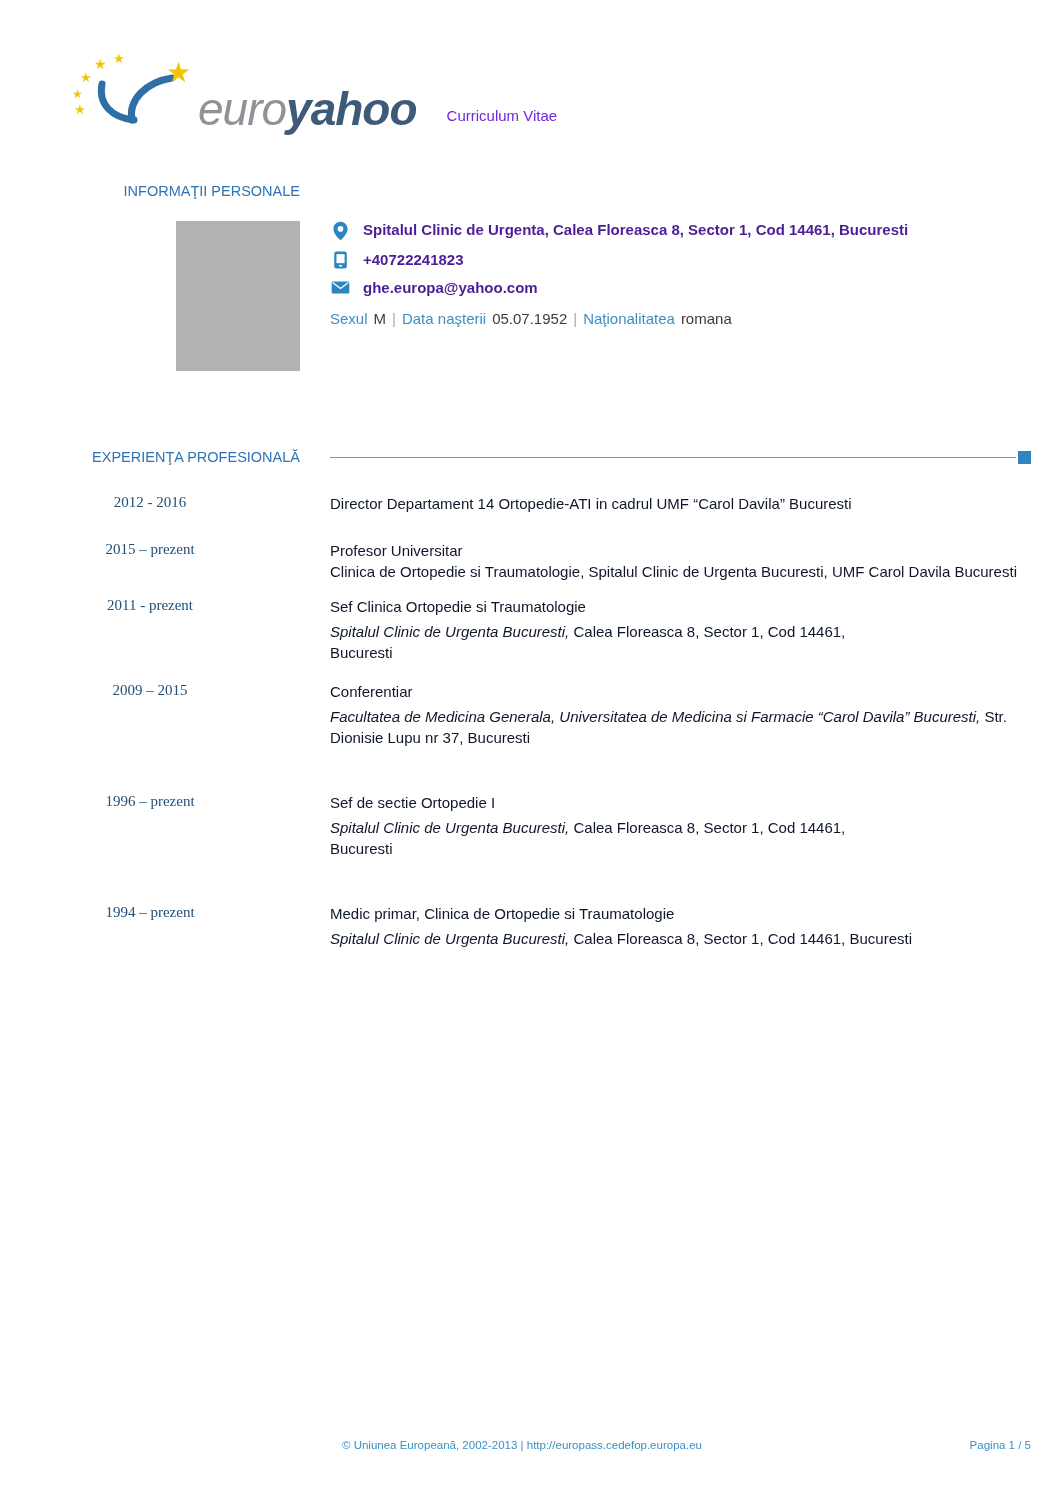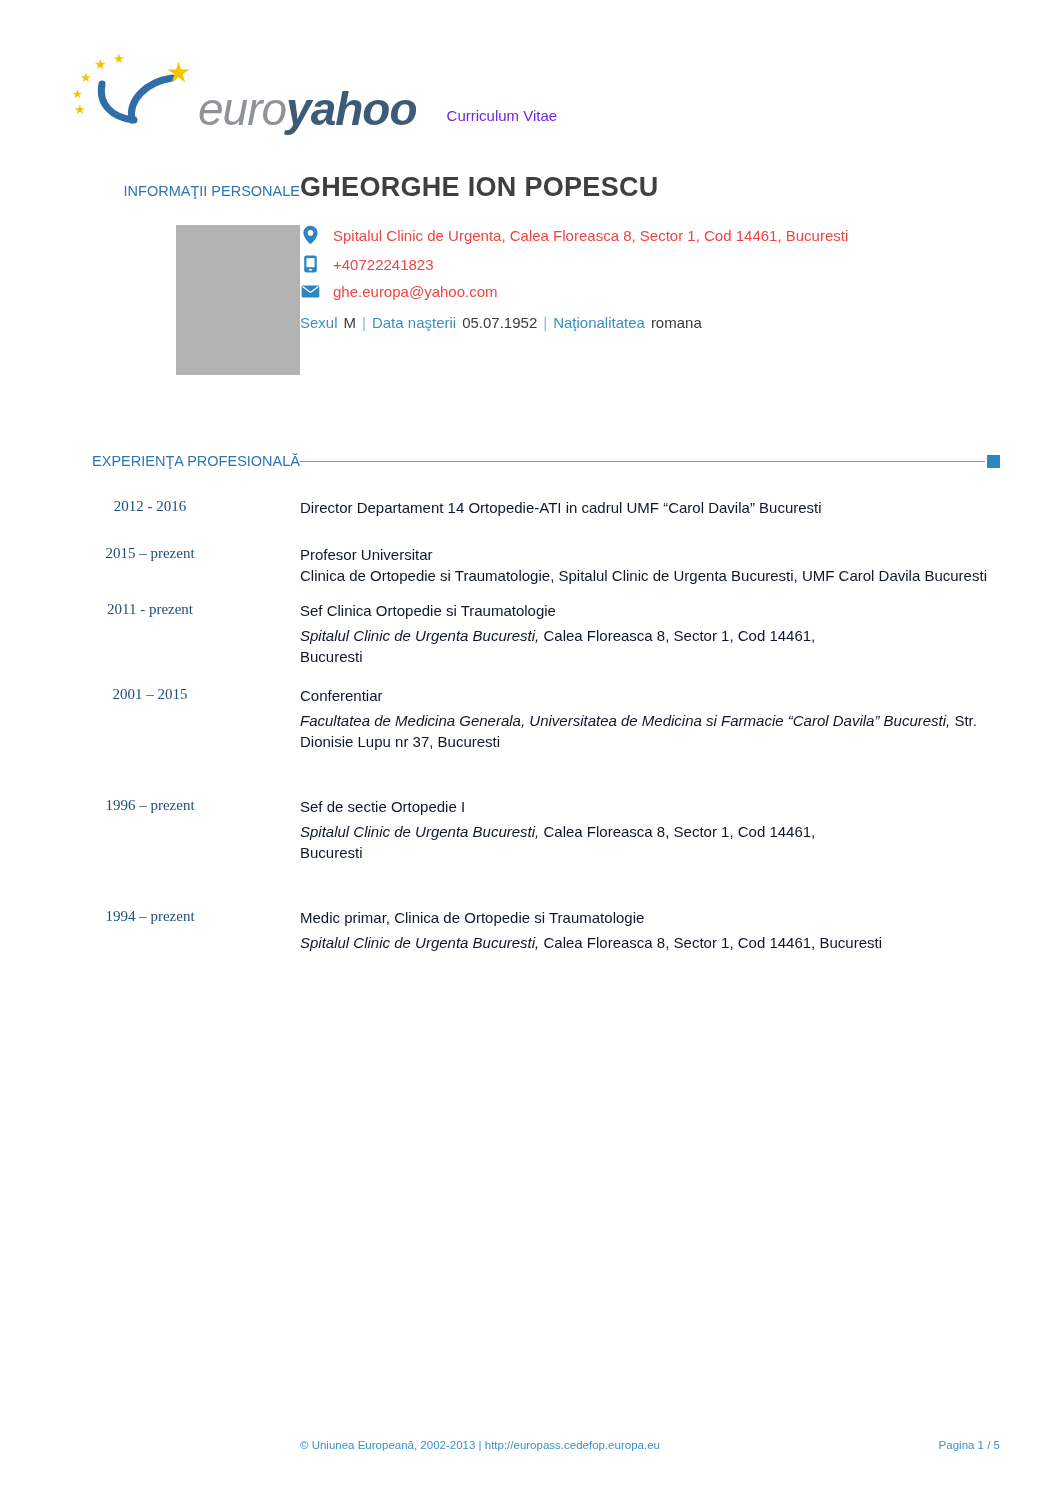--- a/index.html
+++ b/index.html
@@ -20,33 +20,34 @@
   .logo-mark { display: block; }
   .logo-text { font-size: 46px; font-style: italic; line-height: 1; margin-left: -14px; padding-bottom: 4px; letter-spacing: -1px; }
   .logo-euro { color: #8f9296; font-weight: 400; }
   .logo-pass { color: #3d5a78; font-weight: 700; }
   .cv-subtitle { margin-left: 30px; font-size: 15px; color: #6d28d9; padding-bottom: 12px; }
 
   
   .section {
     display: grid;
     grid-template-columns: 300px 1fr;
-    padding-right: 58px;
+    column-gap: 30px;
+    padding-right: 27px;
   }
   .left-label { text-align: right; color: #2e74b5; font-size: 14.5px; }
 
   
   .name-row { margin-top: 36px; }
   .name-row .left-label { padding-top: 11px; }
   h1.name { font-size: 27px; font-weight: 700; color: #3f3f3f; margin: 0; letter-spacing: 0.3px; }
 
   .photo-row { margin-top: 22px; }
   .photo { width: 124px; height: 150px; background: #b3b3b3; margin-left: auto; }
 
-  .contact-line { display: flex; align-items: center; gap: 13px; margin-bottom: 10px; font-size: 15px; color: #ef4444; }
+  .contact-line { display: flex; gap: 13px; margin-bottom: 10px; font-size: 15px; color: #4c1d95; font-weight: bold; }
   .contact-line .ic { width: 20px; display: flex; justify-content: center; align-items: center; }
 
   .meta { margin-top: 14px; font-size: 15px; color: #3c3c3c; }
   .meta span { margin-right: 6px; }
   .meta .lbl { color: #3a90c5; }
   .meta .sep { color: #85b9dc; }
 
   
   .exp-head { margin-top: 78px; align-items: center; }
   .exp-rule-wrap { display: flex; align-items: center; }
@@ -59,21 +60,21 @@
   .entry .org { margin-top: 4px; }
   .it { font-style: italic; }
   .org-line2 { display: block; }
 
   .mb-a { margin-bottom: 26px; }
   .mb-b { margin-bottom: 14px; }
   .mb-c { margin-bottom: 18px; }
   .mb-d { margin-bottom: 44px; }
 
   
-  .footer { position: absolute; left: 0; right: 0; bottom: 46px; }
+  .footer { position: absolute; left: 12px; right: 0; bottom: 46px; }
   .footer-inner { display: flex; justify-content: space-between; align-items: baseline; font-size: 11.5px; color: #3a90c5; }
 </style>
 </head>
 <body>
 
 <div class="page">
 
   <div class="header">
     <svg class="logo-mark" viewBox="0 0 140 84" width="140" height="84" aria-hidden="true">
       <path d="M30 32 C26 52 40 66 62 68" stroke="#2f6fa7" stroke-width="7" fill="none" stroke-linecap="round"></path>
@@ -84,21 +85,20 @@
       <text x="22" y="17" font-size="14" fill="#f2c500">★</text>
       <text x="41" y="11" font-size="13" fill="#f2c500">★</text>
       <text x="94" y="30" font-size="28" fill="#f2c500">★</text>
     </svg>
     <div class="logo-text"><span class="logo-euro">euro</span><span class="logo-pass">yahoo</span></div>
     <div class="cv-subtitle">Curriculum Vitae</div>
   </div>
 
   <div class="section name-row">
     <div class="left-label">INFORMAŢII PERSONALE</div>
-    <h1 class="name">GHEORGHE ION POPESCU</h1>
   </div>
 
   <div class="section photo-row">
     <div>
       <div class="photo"></div>
     </div>
     <div>
       <div class="contact-line">
         <span class="ic">
           <svg width="17" height="20" viewBox="0 0 24 28">
@@ -159,21 +159,21 @@
 
     <div class="section entry mb-c">
       <div class="date">2011 - prezent</div>
       <div>
         <p class="title">Sef Clinica Ortopedie si Traumatologie</p>
         <p class="org"><span class="it">Spitalul Clinic de Urgenta Bucuresti,</span><span> Calea Floreasca 8, Sector 1, Cod 14461,</span><span class="org-line2">Bucuresti</span></p>
       </div>
     </div>
 
     <div class="section entry mb-d">
-      <div class="date">2001 – 2015</div>
+      <div class="date">2009 – 2015</div>
       <div>
         <p class="title">Conferentiar</p>
         <p class="org"><span class="it">Facultatea de Medicina Generala, Universitatea de Medicina si Farmacie “Carol Davila” Bucuresti,</span><span> Str. Dionisie Lupu nr 37, Bucuresti</span></p>
       </div>
     </div>
 
     <div class="section entry mb-d">
       <div class="date">1996 – prezent</div>
       <div>
         <p class="title">Sef de sectie Ortopedie I</p>

